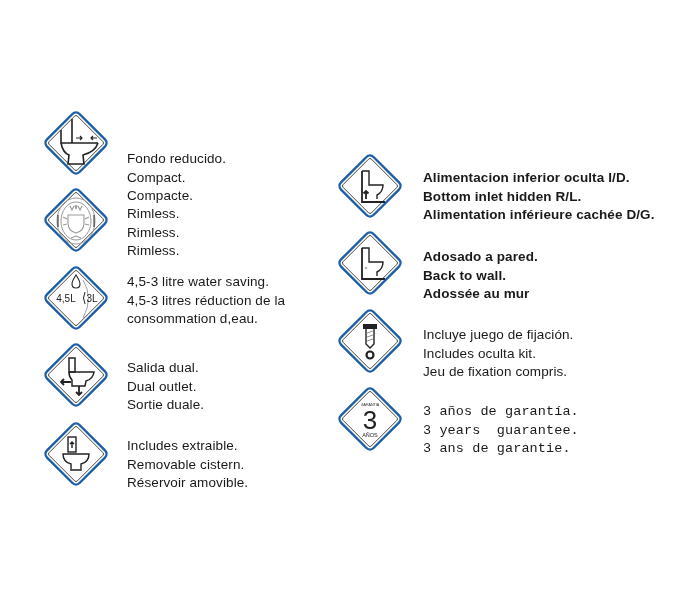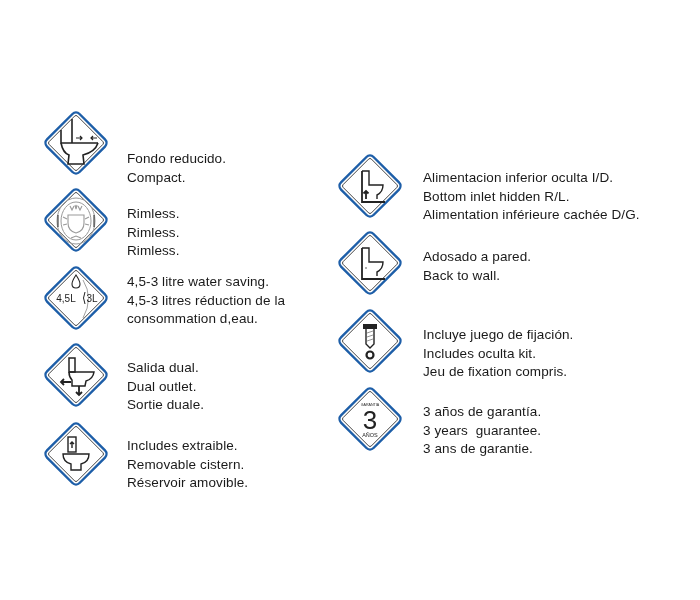--- a/index.html
+++ b/index.html
@@ -24,20 +24,21 @@
 
       <path d="M20 35 Q22 45 28 47 L27 56 L43 56 L42 47 Q54 44 57 35" fill="none" stroke="#222" stroke-width="1.6"></path>
 
       <path d="M35 30 L41 30 M39 28 L41 30 L39 32" fill="none" stroke="#222" stroke-width="1.2"></path>
       <path d="M56 30 L50 30 M52 28 L50 30 L52 32" fill="none" stroke="#222" stroke-width="1.2"></path>
     </svg>
   </div>
   <div class="text" style="left:127px; top:108px;margin-top:42px;">
     <div>Fondo reducido.</div>
     <div>Compact.</div>
+    <div>Compacte.</div>
   </div>
 </div>
 
 <div class="feature">
   <div class="badge" style="left:41px; top:185px;">
     <svg viewBox="0 0 70 70">
       <rect x="12" y="12" width="46" height="46" rx="5" transform="rotate(45 35 35)" fill="#fff" stroke="#1d5ea8" stroke-width="2.4"></rect>
       <rect x="15" y="15" width="40" height="40" rx="2" transform="rotate(45 35 35)" fill="none" stroke="#222" stroke-width="0.8"></rect>
       <ellipse cx="35" cy="36" rx="19" ry="23" fill="none" stroke="#999" stroke-width="1"></ellipse>
       <ellipse cx="35" cy="36" rx="15" ry="19" fill="none" stroke="#999" stroke-width="1"></ellipse>
@@ -111,40 +112,41 @@
 <div class="feature">
   <div class="badge" style="left:335px; top:151px;">
     <svg viewBox="0 0 70 70">
       <rect x="12" y="12" width="46" height="46" rx="5" transform="rotate(45 35 35)" fill="#fff" stroke="#1d5ea8" stroke-width="2.4"></rect>
       <rect x="15" y="15" width="40" height="40" rx="2" transform="rotate(45 35 35)" fill="none" stroke="#222" stroke-width="0.8"></rect>
       <path d="M27 20 L34 20 L34 34 L48 34 Q48 41 42 44 L42 48" fill="none" stroke="#222" stroke-width="1.4"></path>
       <path d="M27 20 L27 51 L50 51" fill="none" stroke="#222" stroke-width="1.8"></path>
       <path d="M31 48 L31 40 M28.5 42.5 L31 40 L33.5 42.5" fill="none" stroke="#222" stroke-width="1.8"></path>
     </svg>
   </div>
-  <div class="text" style="left:423px; top:169px;">
+  <div class="text" style="left:423px; top:169px;font-weight:bold;">
     <div>Alimentacion inferior oculta I/D.</div>
     <div>Bottom inlet hidden R/L.</div>
     <div>Alimentation inférieure cachée D/G.</div>
   </div>
 </div>
 
 <div class="feature">
   <div class="badge" style="left:335px; top:228px;">
     <svg viewBox="0 0 70 70">
       <rect x="12" y="12" width="46" height="46" rx="5" transform="rotate(45 35 35)" fill="#fff" stroke="#1d5ea8" stroke-width="2.4"></rect>
       <rect x="15" y="15" width="40" height="40" rx="2" transform="rotate(45 35 35)" fill="none" stroke="#222" stroke-width="0.8"></rect>
       <path d="M27 20 L34 20 L34 34 L48 34 Q48 41 42 44 L42 48" fill="none" stroke="#222" stroke-width="1.4"></path>
       <path d="M27 20 L27 51 L50 51" fill="none" stroke="#222" stroke-width="1.8"></path>
       <circle cx="31" cy="40" r="0.7" fill="#222"></circle>
     </svg>
   </div>
-  <div class="text" style="left:423px; top:248px;">
+  <div class="text" style="left:423px; top:248px;font-weight:bold;">
     <div>Adosado a pared.</div>
     <div>Back to wall.</div>
+    <div>Adossée au mur</div>
   </div>
 </div>
 
 <div class="feature">
   <div class="badge" style="left:335px; top:306px;">
     <svg viewBox="0 0 70 70">
       <rect x="12" y="12" width="46" height="46" rx="5" transform="rotate(45 35 35)" fill="#fff" stroke="#1d5ea8" stroke-width="2.4"></rect>
       <rect x="15" y="15" width="40" height="40" rx="2" transform="rotate(45 35 35)" fill="none" stroke="#222" stroke-width="0.8"></rect>
       <rect x="28" y="18" width="14" height="5" fill="#222"></rect>
       <path d="M31 23 L31 38 L35 42 L39 38 L39 23" fill="none" stroke="#222" stroke-width="1.4"></path>
@@ -162,18 +164,18 @@
 <div class="feature">
   <div class="badge" style="left:335px; top:384px;">
     <svg viewBox="0 0 70 70">
       <rect x="12" y="12" width="46" height="46" rx="5" transform="rotate(45 35 35)" fill="#fff" stroke="#1d5ea8" stroke-width="2.4"></rect>
       <rect x="15" y="15" width="40" height="40" rx="2" transform="rotate(45 35 35)" fill="none" stroke="#222" stroke-width="0.8"></rect>
       <text x="35" y="22" text-anchor="middle" font-family="Liberation Sans, sans-serif" font-size="3.6" fill="#222">GARANTÍA</text>
       <text x="35" y="45" text-anchor="middle" font-family="Liberation Sans, sans-serif" font-size="26" fill="#222">3</text>
       <text x="35" y="53" text-anchor="middle" font-family="Liberation Sans, sans-serif" font-size="5.5" fill="#222">AÑOS</text>
     </svg>
   </div>
-  <div class="text" style="left:423px; top:403px;">
+  <div class="text" style="left:423px; top:403px;font-family:Liberation Mono, monospace;">
     <div>3 años de garantía.</div>
     <div style="white-space:pre;">3 years  guarantee.</div>
     <div>3 ans de garantie.</div>
   </div>
 </div>
 
 </body></html>

